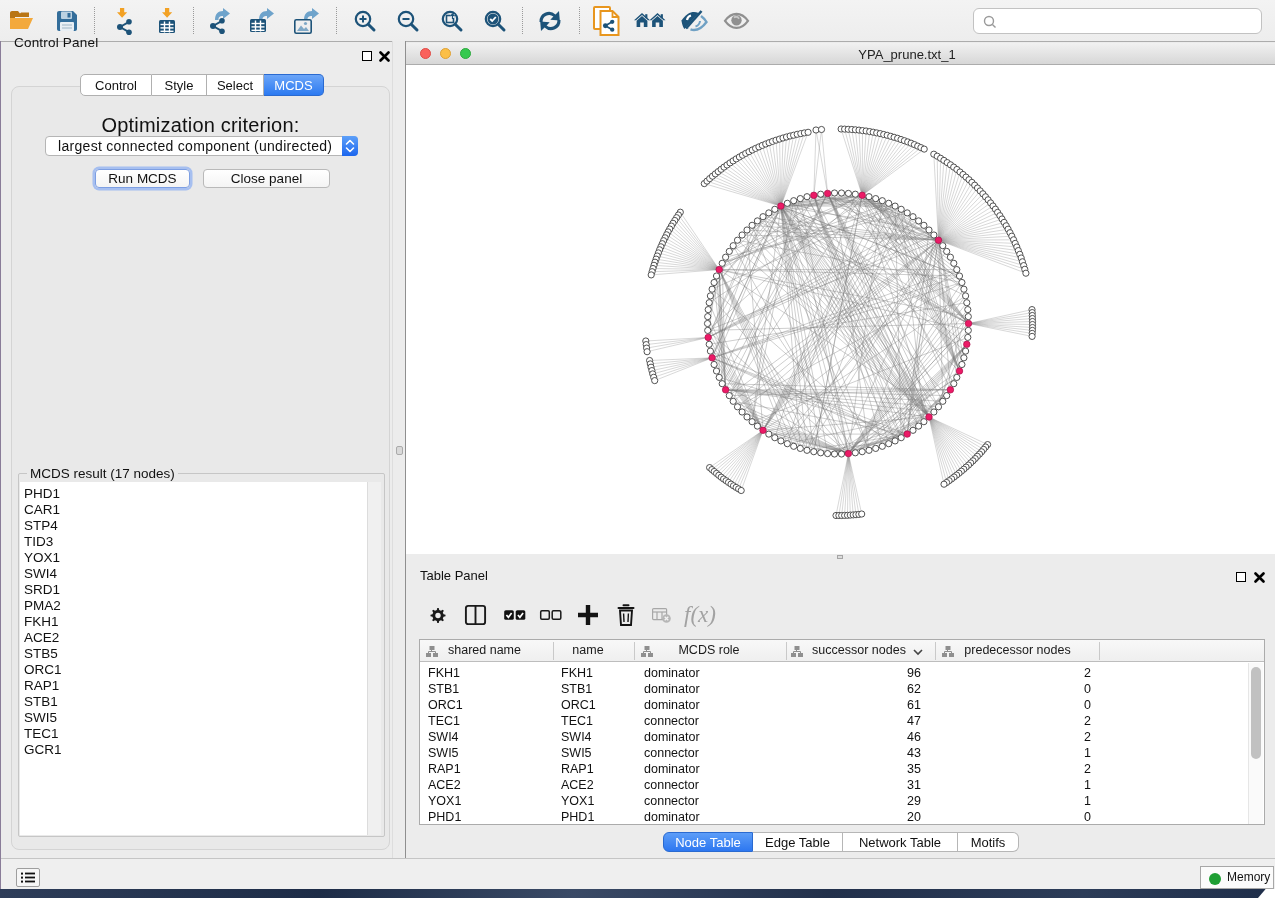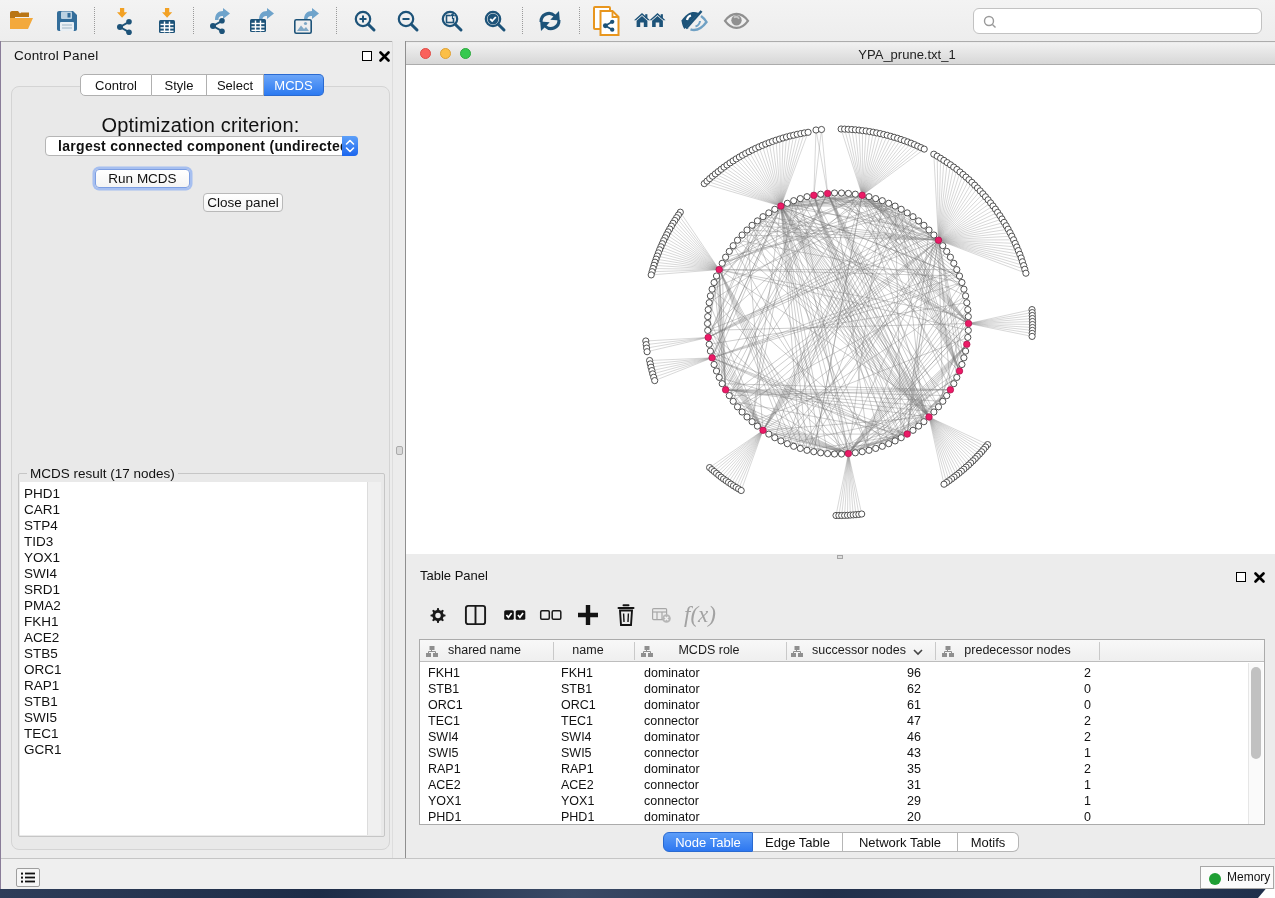--- a/index.html
+++ b/index.html
@@ -7,34 +7,34 @@
 body { font-family:"Liberation Sans", sans-serif; background:#ececec; position:relative; }
 .abs { position:absolute; }
 
 
 #toolbar { left:0; top:0; width:1275px; height:42px; background:linear-gradient(#f3f3f3,#ededed); border-bottom:1px solid #acacac; }
 #toolbar .sep { position:absolute; top:7px; height:27px; width:0; border-left:1px dotted #9a9a9a; }
 #searchbox { position:absolute; left:973px; top:8px; width:289px; height:26px; background:#fff; border:1px solid #c2c2c2; border-radius:6px; }
 #searchbox svg { position:absolute; left:8px; top:5px; }
 
 
-#cp-title { left:14px; top:48px; font-size:13.5px; letter-spacing:0.2px; color:#111; }
+#cp-title { left:14px; top:35px; font-size:13.5px; letter-spacing:0.2px; color:#111; }
 #cp-float { left:362px; top:51px; width:10px; height:10px; border:1.5px solid #000; background:#fff; }
 #cp-sub { left:11px; top:86px; width:379px; height:764px; background:#e9e9e9; border:1px solid #d4d4d4; border-radius:8px; }
 #tabs { left:80px; top:74px; height:22px; display:flex; }
 #tabs .tab { height:22px; line-height:21px; font-size:13px; color:#111; text-align:center; background:#fff; border:1px solid #b0b0b0; border-left:none; }
 #tabs .tab.first { border-left:1px solid #b0b0b0; border-radius:5px 0 0 5px; }
 #tabs .tab.last { border-radius:0 5px 5px 0; }
 #tabs .tab.sel { background:linear-gradient(#6ba5f8,#2c7af1); color:#fff; border-color:#2a6ad0; }
 #optlabel { left:11px; top:114px; width:379px; text-align:center; font-size:20px; letter-spacing:0.2px; color:#111; }
-#combo { left:45px; top:136px; width:313px; height:20px; background:#fff; border:1px solid #b5b5b5; border-radius:4px; font-size:14px; letter-spacing:0.3px; color:#111; line-height:18px; padding-left:12px;font-weight:bold; }
+#combo { left:45px; top:136px; width:313px; height:20px; background:#fff; border:1px solid #b5b5b5; border-radius:4px; font-size:14px; letter-spacing:0.3px; color:#111; line-height:18px; padding-left:12px; }
 #combo .step { position:absolute; right:-1px; top:-1px; width:16px; height:20px; border-radius:0 4px 4px 0; background:linear-gradient(#5da0f9,#1c66ee); }
 .btn { position:absolute; height:19px; background:linear-gradient(#ffffff,#f4f4f4); border:1px solid #b9b9b9; border-radius:4px; font-size:13.5px; color:#111; text-align:center; line-height:17px; }
 #runbtn { left:95px; top:169px; width:95px; border-color:#7d9fe3; box-shadow:0 0 0 2.5px rgba(121,164,245,0.6); }
-#closebtn { left:203px; top:169px; width:80px;margin-top:24px; }
+#closebtn { left:203px; top:169px; width:127px; }
 #fieldset { left:18px; top:473px; width:367px; height:364px; border:1px solid #c6c6c6; border-radius:2px; }
 #fieldlabel { left:27px; top:466px; font-size:13.5px; color:#111; background:#e9e9e9; padding:0 3px; }
 #mcdslist { left:20px; top:482px; width:361px; height:353px; background:#fff; }
 #mcdslist .sb { position:absolute; right:0; top:0; width:14px; height:100%; background:#f0f0f0; border-left:1px solid #dcdcdc; }
 #mcdslist .items { position:absolute; left:4px; top:4px; font-size:13.5px; color:#111; line-height:16px; }
 
 
 #vsplit { left:392px; top:41px; width:14px; height:817px; background:#ececec; border-left:1px solid #ddd; border-right:1px solid #8f8f8f; }
 #vsplit .handle { position:absolute; left:3px; top:405px; width:7px; height:9px; border:1px solid #aaa; background:#d9d9d9; border-radius:2px; }
 #hsplit { left:406px; top:554px; width:869px; height:6px; background:#ececec; }

